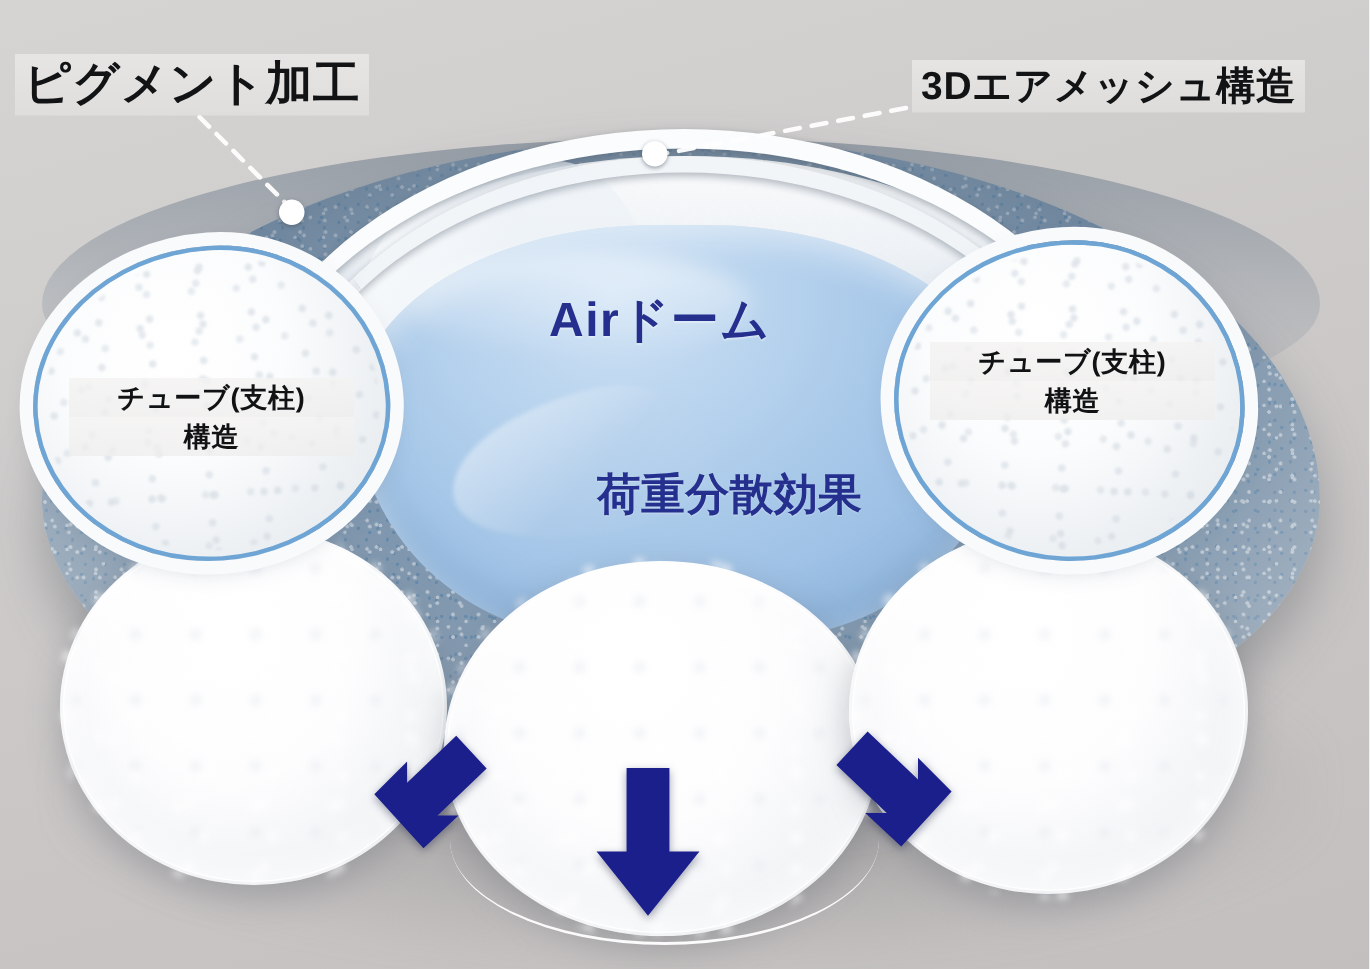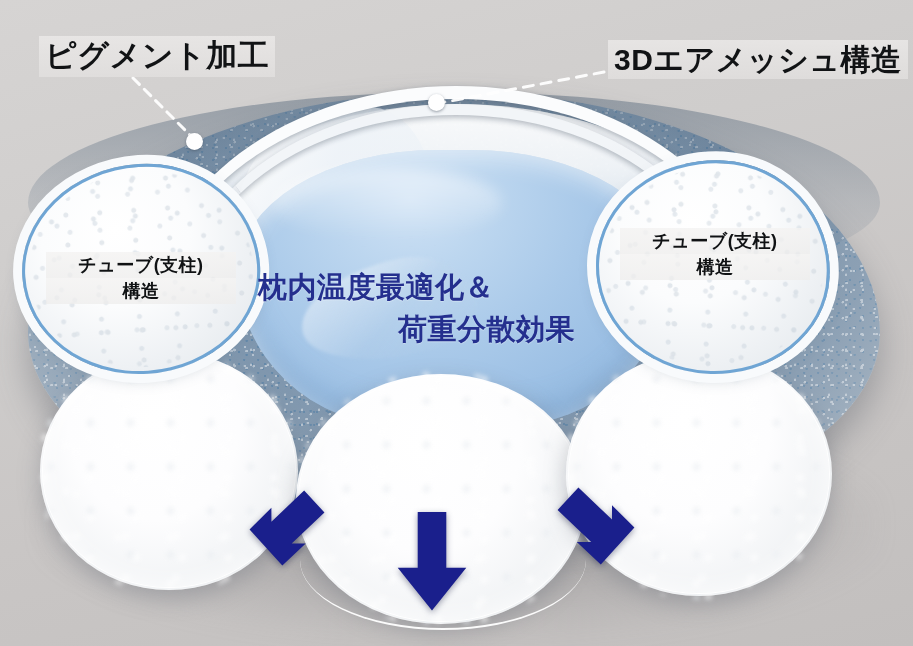--- a/index.html
+++ b/index.html
@@ -169,22 +169,22 @@
   .callout{
     position:absolute;
     color:#111315;
     font-weight:700;
     letter-spacing:.5px;
     white-space:nowrap;
     background:linear-gradient(180deg,rgba(236,234,233,.80),rgba(228,226,225,.72));
     padding:2px 6px;
     line-height:1.18;
   }
-  #label-pigment{left:10px;top:36px;font-size:31px;margin-left:29px;}
-  #label-mesh{left:608px;top:40px;font-size:30px;}
+  #label-pigment{left:10px;top:36px;font-size:31px;}
+  #label-mesh{left:608px;top:40px;font-size:26px;}
 
   .tube-label{
     position:absolute;text-align:center;color:#101214;font-weight:700;
     font-size:18px;line-height:1.45;letter-spacing:.5px;white-space:nowrap;
   }
   .tube-label span{
     display:block;
     background:linear-gradient(180deg,rgba(244,243,242,.82),rgba(238,237,236,.74));
     padding:0 4px;
   }
@@ -265,21 +265,21 @@
 
   <div class="tube-label" id="label-tube-left">
     <span>チューブ(支柱)</span>
     <span>構造</span>
   </div>
   <div class="tube-label" id="label-tube-right">
     <span>チューブ(支柱)</span>
     <span>構造</span>
   </div>
 
-  <div class="dome-text" id="dome-line1">枕内温度最適化＆</div>
+  <div class="dome-text" id="dome-title">Airドーム</div>
   <div class="dome-text" id="dome-line2">荷重分散効果</div>
 
 
   <div class="arrow" id="arrow-left">
     <svg viewBox="0 0 100 100">
       <polygon points="2,52 30,24 30,42 72,2 98,30 56,70 74,70 44,98" fill="#1a1f8c"></polygon>
     </svg>
   </div>
   <div class="arrow" id="arrow-down">
     <svg viewBox="0 0 100 140">

